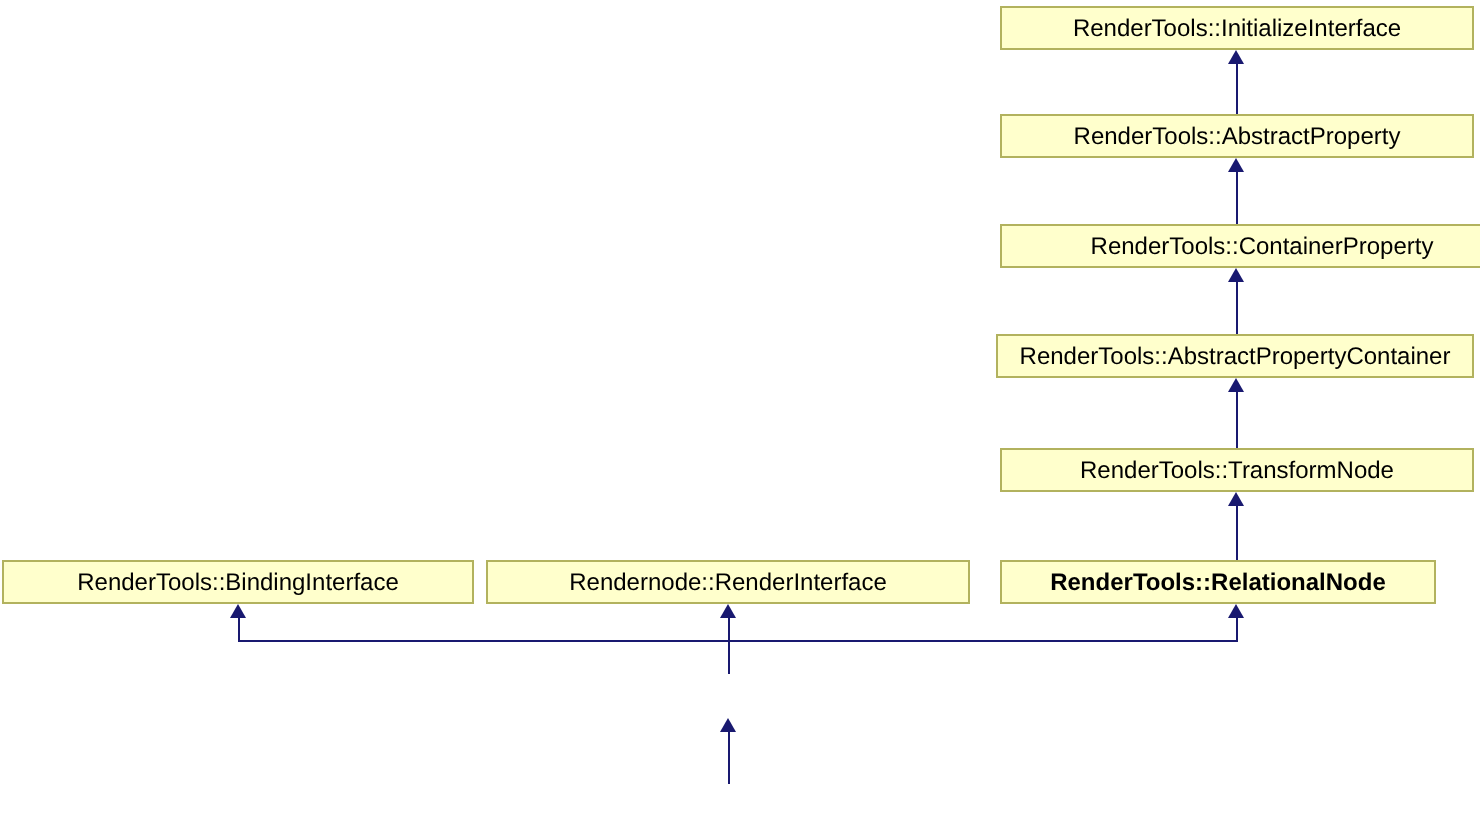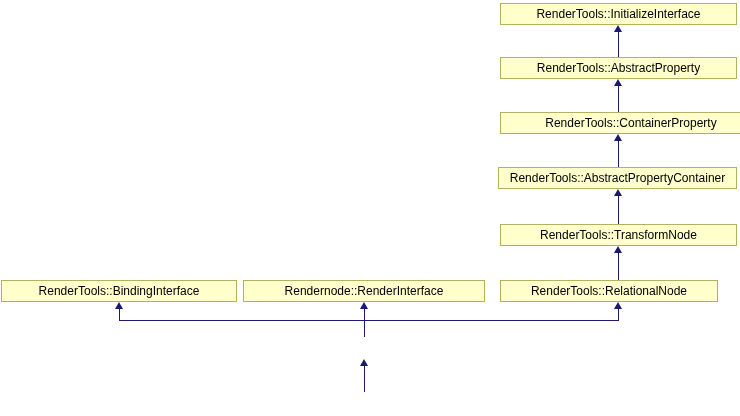--- a/index.html
+++ b/index.html
@@ -56,21 +56,21 @@
 </head>
 <body>
 
 <div class="diagram">
 
   <div class="node" style="left:500px; top:3px;   width:237px;">RenderTools::InitializeInterface</div>
   <div class="node" style="left:500px; top:57px;  width:237px;">RenderTools::AbstractProperty</div>
   <div class="node" style="left:500px; top:112px; width:262px;">RenderTools::ContainerProperty</div>
   <div class="node" style="left:498px; top:167px; width:239px;">RenderTools::AbstractPropertyContainer</div>
   <div class="node" style="left:500px; top:224px; width:237px;">RenderTools::TransformNode</div>
-  <div class="node" style="left:500px; top:280px; width:218px;">RenderTools::RelationalNode</div>
+  <div class="node" style="left:500px; top:280px; width:218px;font-weight:bold;">RenderTools::RelationalNode</div>
 
   <div class="node" style="left:1px;   top:280px; width:236px;">RenderTools::BindingInterface</div>
   <div class="node" style="left:243px; top:280px; width:242px;">Rendernode::RenderInterface</div>
 
 
   <div class="arrow-up" style="left:614px; top:25px;"></div>
   <div class="vline" style="left:618px; top:31px; height:26px;"></div>
 
   <div class="arrow-up" style="left:614px; top:79px;"></div>
   <div class="vline" style="left:618px; top:85px; height:27px;"></div>

